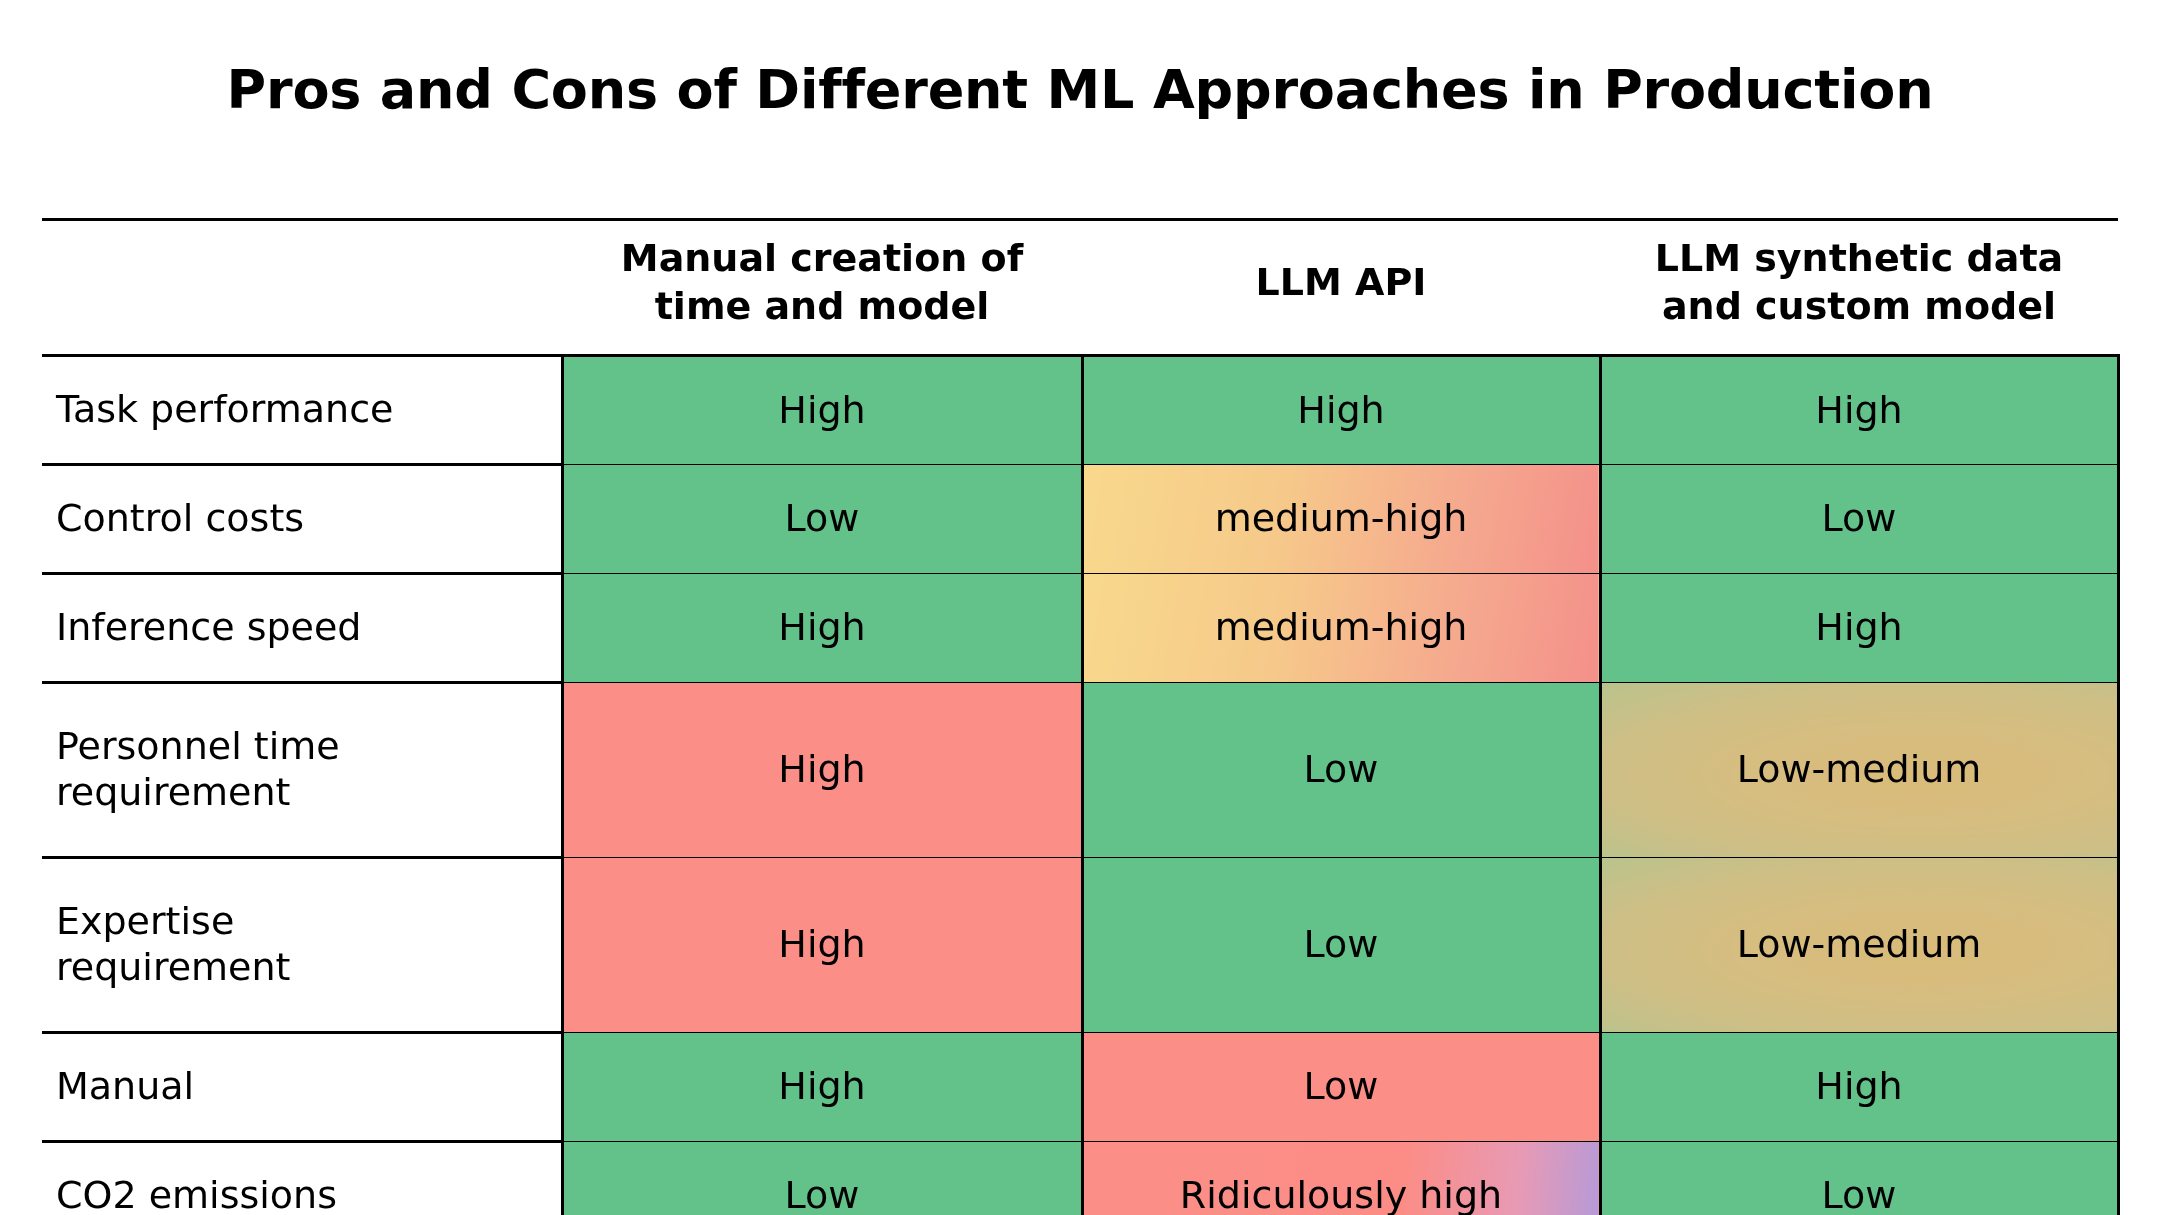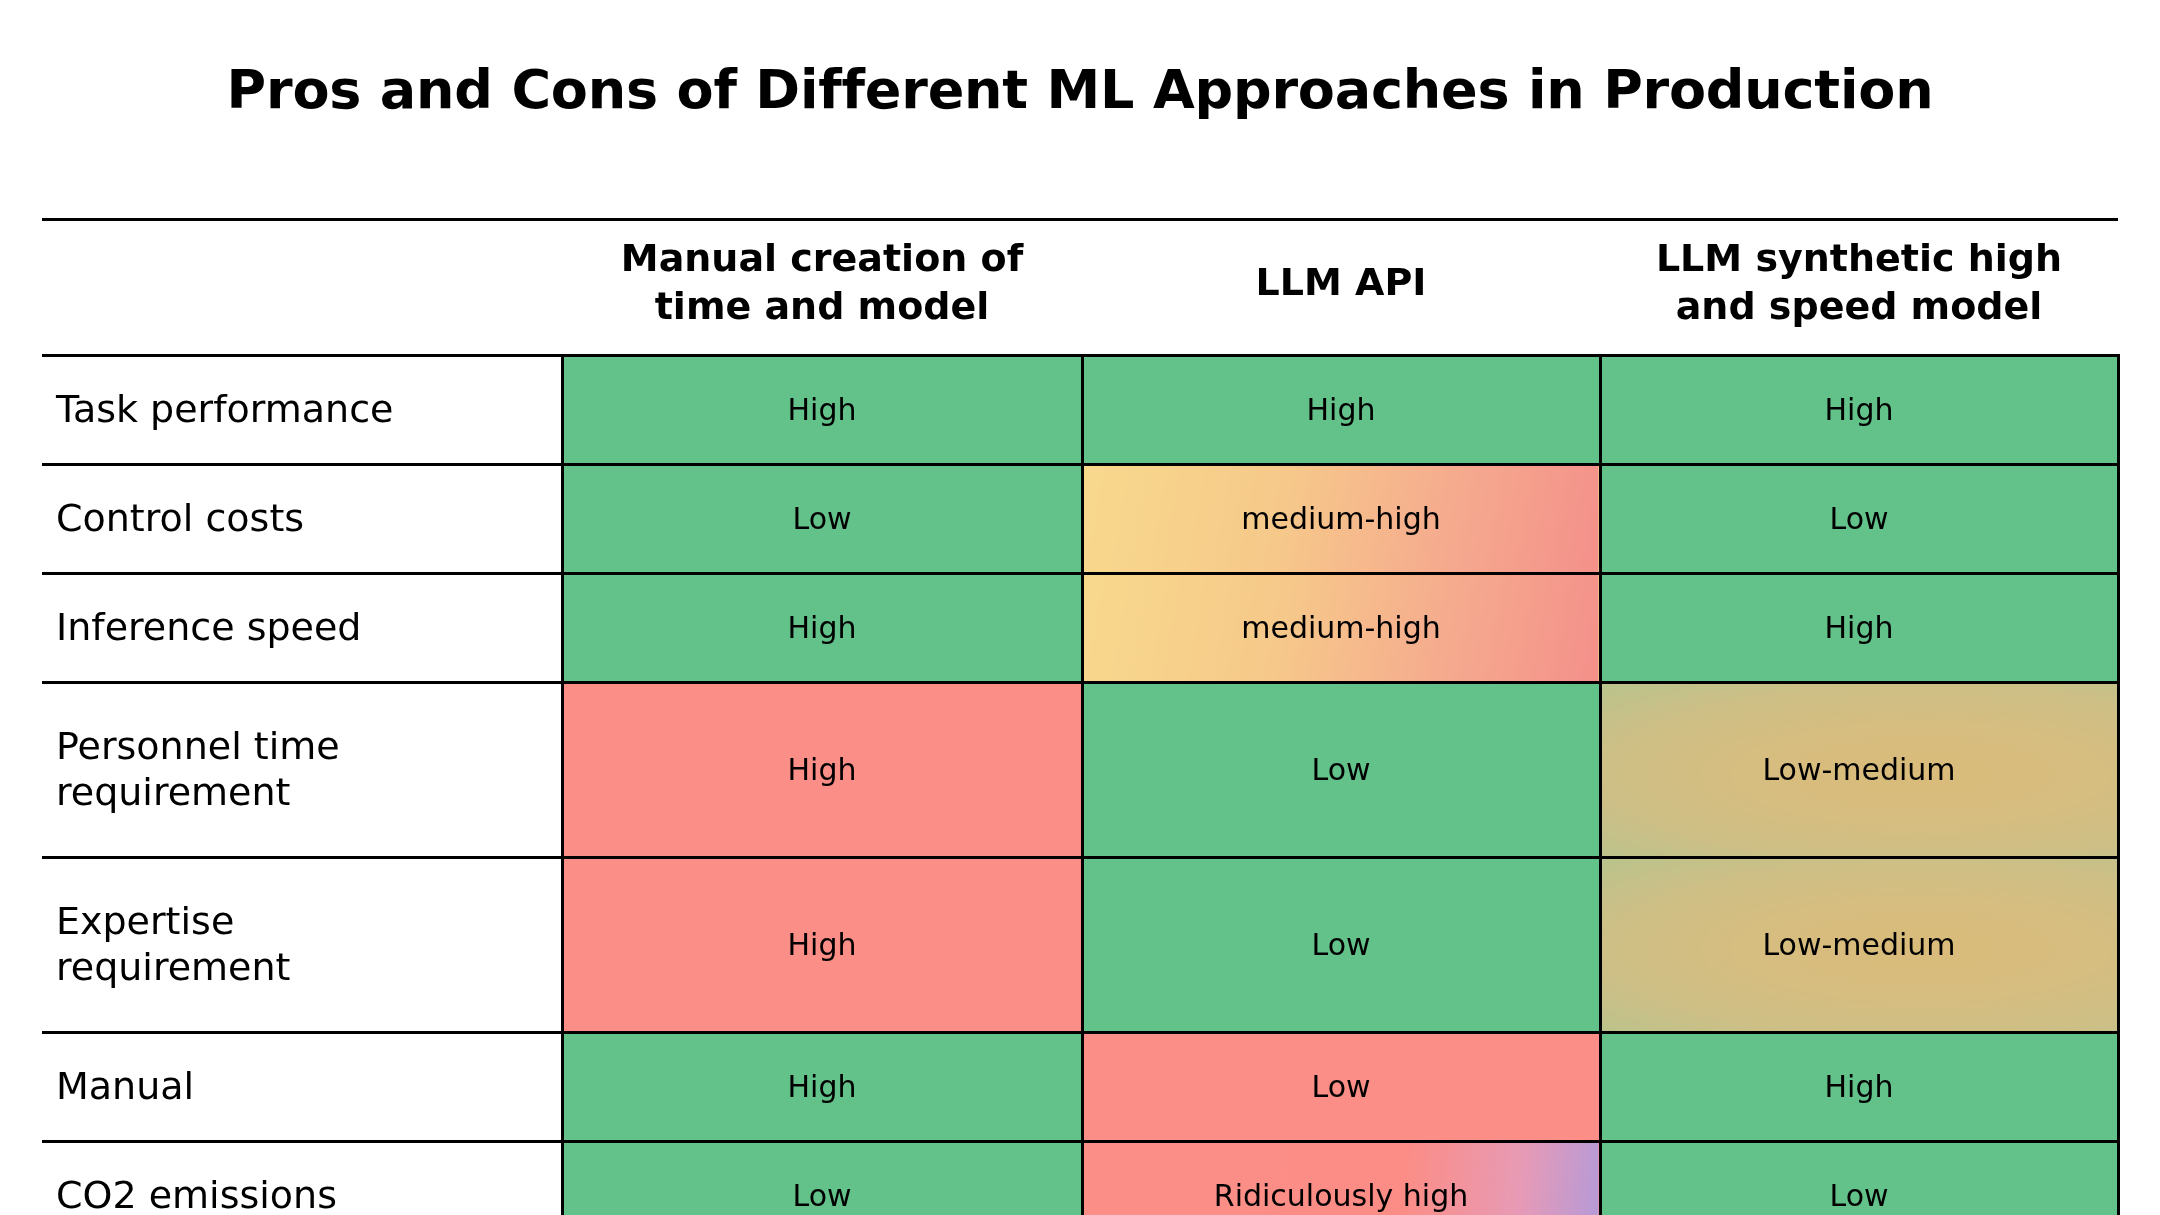--- a/index.html
+++ b/index.html
@@ -70,24 +70,24 @@
     font-weight: normal;
     text-align: left;
     padding: 10px 8px 10px 14px;
     background: #ffffff;
     border-bottom: 3px solid #000;
     border-right: none;
     vertical-align: middle;
     line-height: 1.2;
   }
   tbody td.cell {
-    font-size: 30px;
+    font-size: 38px;
     text-align: center;
     vertical-align: middle;
-    border-bottom: 3px solid #000000;
+    border-bottom: 1px solid #000000;
     border-left: 3px solid #000;
     padding: 10px 6px;
     line-height: 1.2;
   }
   tbody td.cell:last-child {
     border-right: 3px solid #000;
   }
   tbody tr.tall td.cell, tbody tr.tall th.rowlabel { height: 152px; }
   tbody tr.short td.cell, tbody tr.short th.rowlabel { height: 86px; }
 
@@ -115,22 +115,22 @@
       </colgroup>
       <thead>
         <tr class="rule-top">
           <th class="corner"></th>
           <th>
             <div>Manual creation of</div>
             <div>time and model</div>
           </th>
           <th>LLM API</th>
           <th>
-            <div>LLM synthetic high</div>
-            <div>and speed model</div>
+            <div>LLM synthetic data</div>
+            <div>and custom model</div>
           </th>
         </tr>
       </thead>
       <tbody>
 
         <tr class="short">
           <th class="rowlabel">Task performance</th>
           <td class="cell f-green">High</td>
           <td class="cell f-green">High</td>
           <td class="cell f-green">High</td>

